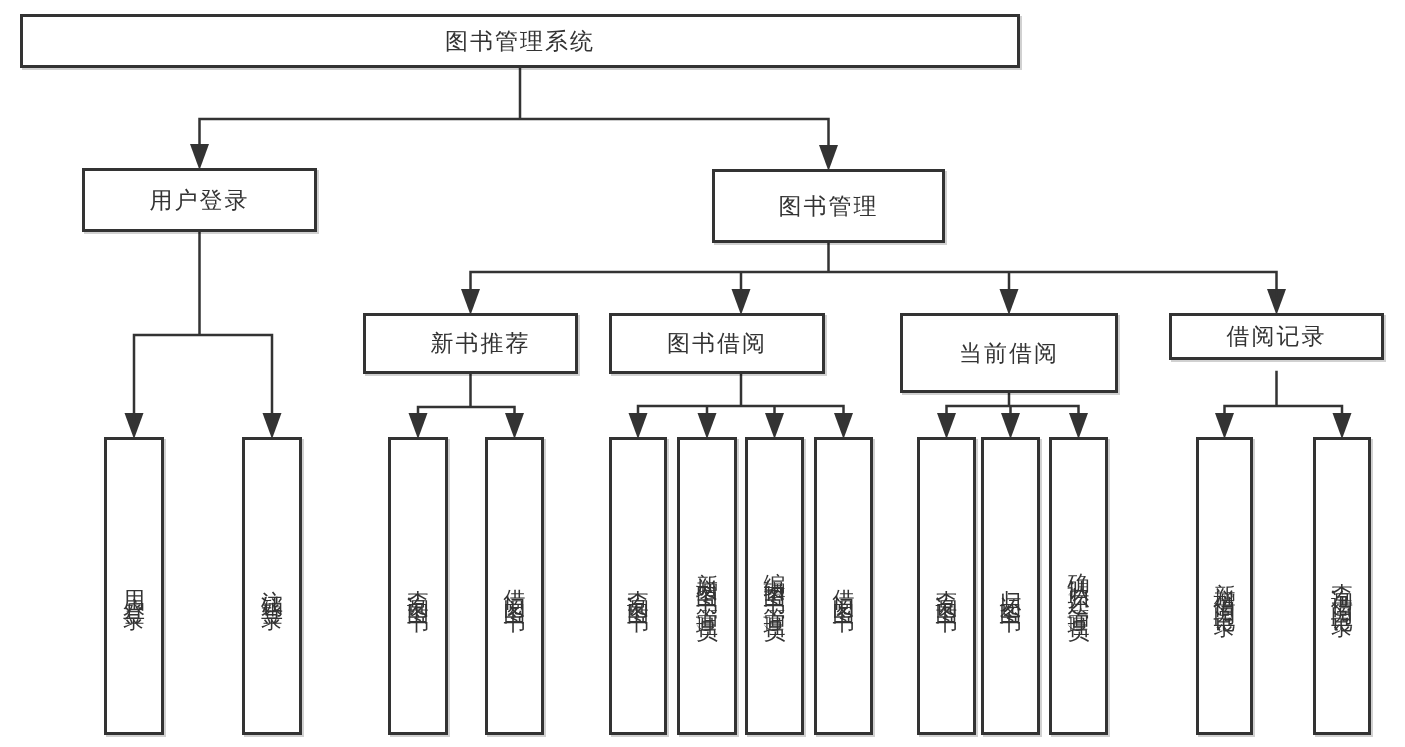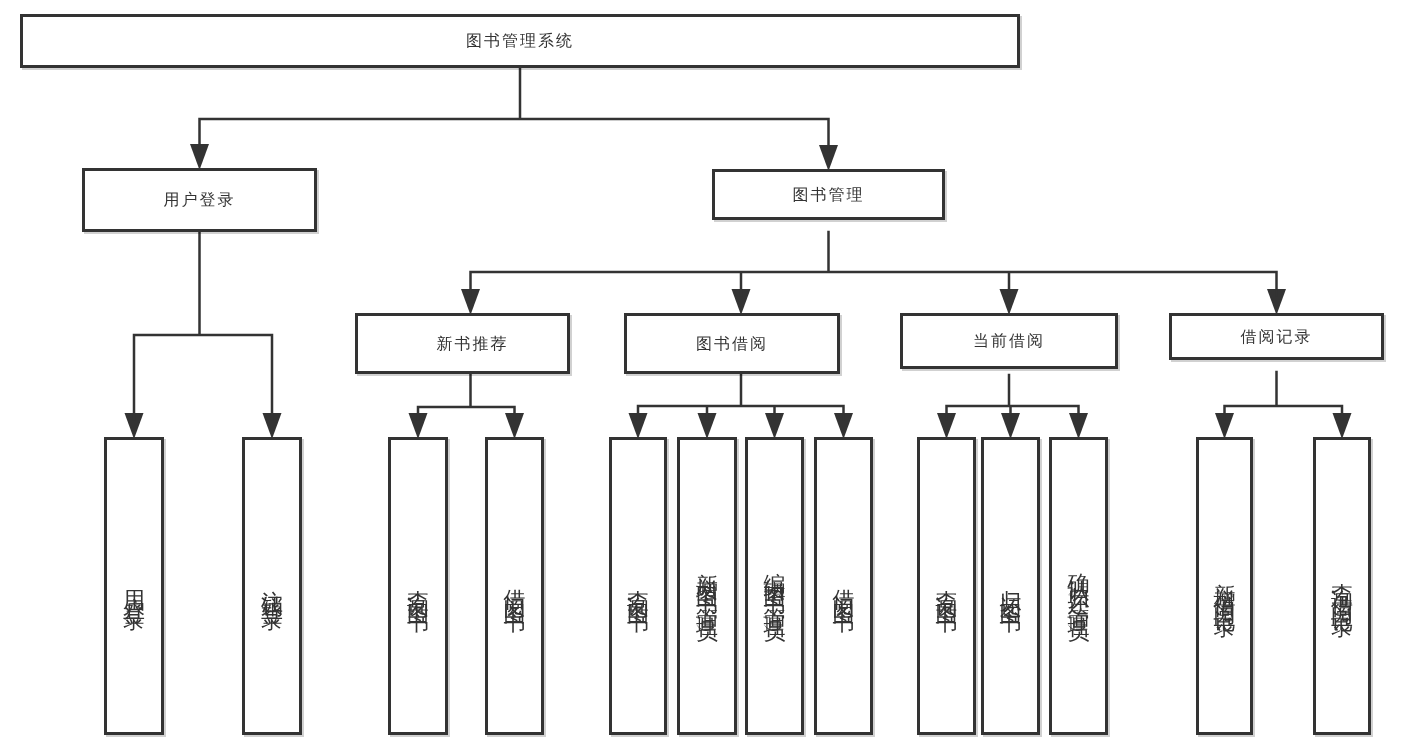--- a/index.html
+++ b/index.html
@@ -23,21 +23,21 @@
     border: 3px solid var(--line, #333333);
     background: #ffffff;
     display: flex;
     align-items: center;
     justify-content: center;
     box-shadow: 2px 2px 0 rgba(0,0,0,0.18);
     color: var(--text, #333333);
     z-index: 2;
   }
   .node-label {
-    font-size: 16px;
+    font-size: 23px;
     letter-spacing: 2px;
     white-space: nowrap;
     line-height: 1;
   }
   .node.vertical .node-label {
     writing-mode: vertical-rl;
     text-orientation: mixed;
     font-size: 22px;
     letter-spacing: 7px;
     white-space: normal;
@@ -84,30 +84,30 @@
       <polygon points="1224.5,439 1215,413 1234,413" fill="#333333"></polygon>
       <polygon points="1342,439 1332.5,413 1351.5,413" fill="#333333"></polygon>
       <path d="M 1276.5 372 L 1276.5 406 M 1224.5 406 L 1342 406 M 1224.5 406 L 1224.5 419 M 1342 406 L 1342 419 " fill="none" stroke="#333333" stroke-width="2.5" stroke-linecap="square"></path>
     </svg>
 <div class="node" style="left: 20px; top: 14px; width: 1000px; height: 54px;">
       <span class="node-label">图书管理系统</span>
     </div>
     <div class="node" style="left: 82px; top: 168px; width: 235px; height: 64px;">
       <span class="node-label">用户登录</span>
     </div>
-    <div class="node" style="left: 712px; top: 169px; width: 233px; height: 51px;">
+    <div class="node" style="left: 712px; top: 169px; width: 233px; height: 74px;">
       <span class="node-label">图书管理</span>
     </div>
-    <div class="node" style="left: 355px; top: 313px; width: 215px; height: 61px; padding-left: 20px;">
+    <div class="node" style="left: 363px; top: 313px; width: 215px; height: 61px; padding-left: 20px;">
       <span class="node-label">新书推荐</span>
     </div>
-    <div class="node" style="left: 624px; top: 313px; width: 216px; height: 61px;">
+    <div class="node" style="left: 609px; top: 313px; width: 216px; height: 61px;">
       <span class="node-label">图书借阅</span>
     </div>
-    <div class="node" style="left: 900px; top: 313px; width: 218px; height: 56px;">
+    <div class="node" style="left: 900px; top: 313px; width: 218px; height: 80px;">
       <span class="node-label">当前借阅</span>
     </div>
     <div class="node" style="left: 1169px; top: 313px; width: 215px; height: 47px;">
       <span class="node-label">借阅记录</span>
     </div>
     <div class="node vertical" style="left: 104px; top: 437px; width: 60px; height: 298px;">
       <span class="node-label">用户登录</span>
     </div>
     <div class="node vertical" style="left: 242px; top: 437px; width: 60px; height: 298px;">
       <span class="node-label">注销登录</span>

